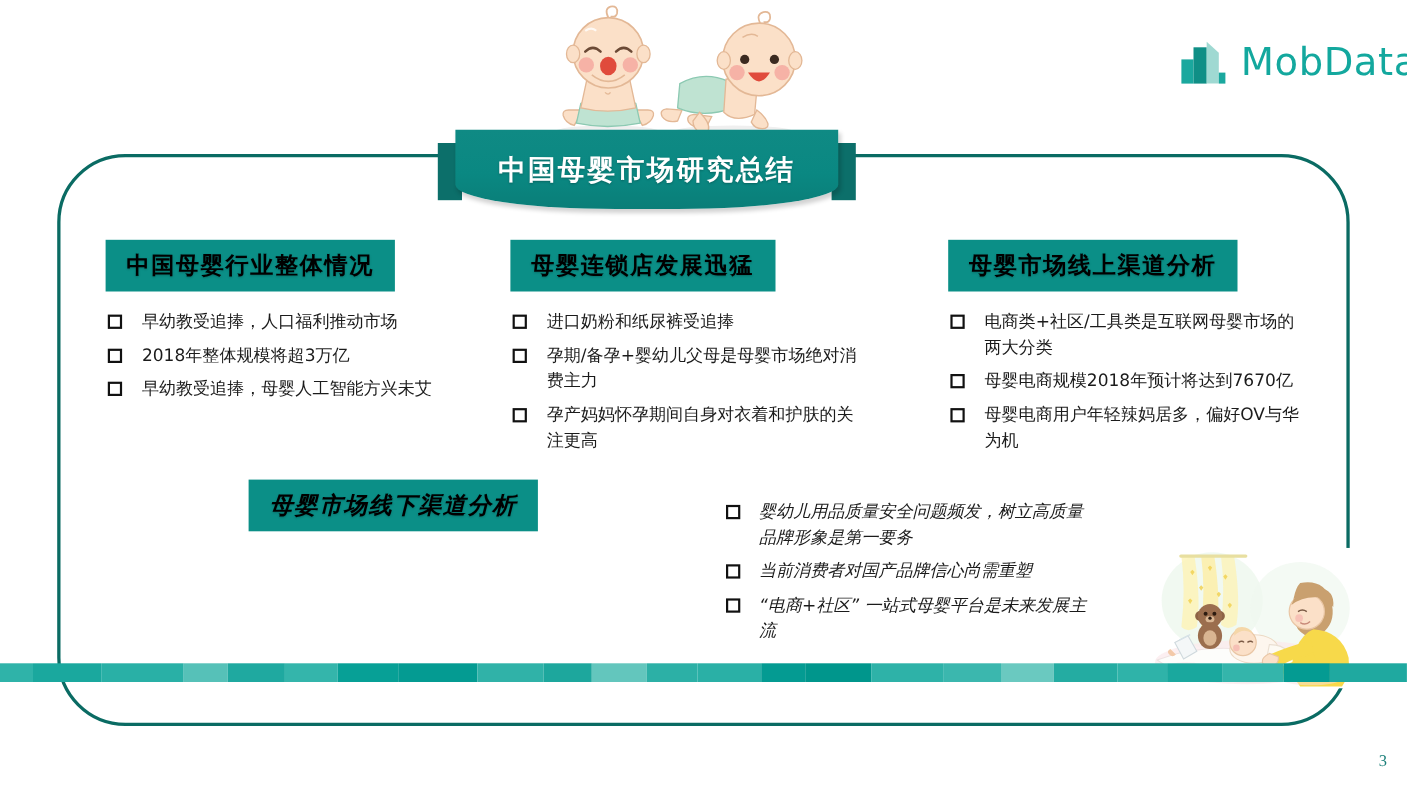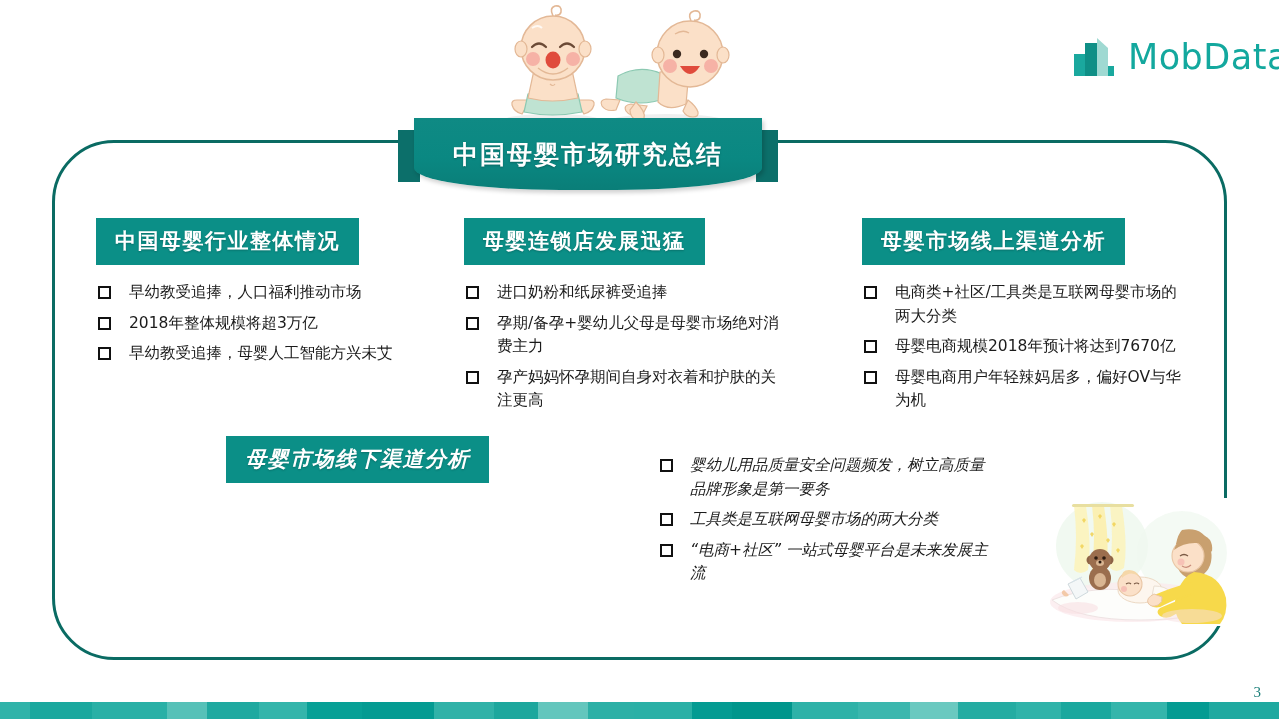--- a/index.html
+++ b/index.html
@@ -2,21 +2,21 @@
 <html><head>
 <meta charset="utf-8">
 <style>
   * { box-sizing: border-box; margin: 0; padding: 0; }
   html, body {
     width: 1279px; height: 719px;
     background: #ffffff;
     font-family: "Liberation Sans", "DejaVu Sans", sans-serif;
     overflow: hidden;
   }
-  .slide { position: relative; width: 1279px; height: 719px; background:#fff; }
+  .slide { position: relative; width: 1279px; height: 620px; background:#fff; }
 
   
   .logo { position:absolute; left:1072px; top:36px; display:flex; align-items:center; gap:12px; }
   .logo-mark { width:44px; height:42px; position:relative; }
   .logo-text { font-size:35px; font-weight:400; letter-spacing:0.5px; color:#13a89e;
                font-family:"DejaVu Sans","Liberation Sans",sans-serif; line-height:1; }
 
   
   .babies { position:absolute; left:492px; top:2px; width:249px; height:128px; }
 
@@ -41,21 +41,21 @@
     display:flex; align-items:center; justify-content:center;
   }
   .ribbon-title {
     color:#ffffff; font-size:25px; font-weight:bold; letter-spacing:2px;
     text-shadow:0 1px 2px rgba(0,0,0,0.25);
   }
 
   
   .block { position:absolute; }
   .block-head {
-    display:inline-block; background:#0b8f87; color:#ffffff;
+    display:inline-block; background:#0b8f87; color:#000000;
     font-size:21px; font-weight:bold; letter-spacing:1.5px;
     padding:9px 19px 10px 19px; white-space:nowrap;
     text-shadow:0 1px 2px rgba(0,0,0,0.22);
   }
   .bullets { margin-top:16px; list-style:none; }
   .bullets li {
     position:relative; padding-left:33px; margin-bottom:7px;
     font-size:15.5px; line-height:1.52; color:#1b1b1b;
     font-family:"DejaVu Sans","Liberation Sans",sans-serif;
   }
@@ -192,21 +192,21 @@
     </ul>
   </div>
 
   <div class="block" id="blk-offline">
     <div class="block-head">母婴市场线下渠道分析</div>
   </div>
 
   <div class="block" id="blk-future">
     <ul class="bullets">
       <li>婴幼儿用品质量安全问题频发，树立高质量品牌形象是第一要务</li>
-      <li>工具类是互联网母婴市场的两大分类</li>
+      <li>当前消费者对国产品牌信心尚需重塑</li>
       <li>“电商+社区” 一站式母婴平台是未来发展主流</li>
     </ul>
   </div>
 
   <div class="mother">
     <svg width="186" height="128" viewBox="0 0 186 128">
       <rect width="186" height="128" fill="#ffffff"></rect>
       <ellipse cx="60" cy="48" rx="46" ry="44" fill="#eef7ee" opacity="0.8"></ellipse>
       <ellipse cx="140" cy="55" rx="45" ry="42" fill="#f0f8f0" opacity="0.7"></ellipse>
 

